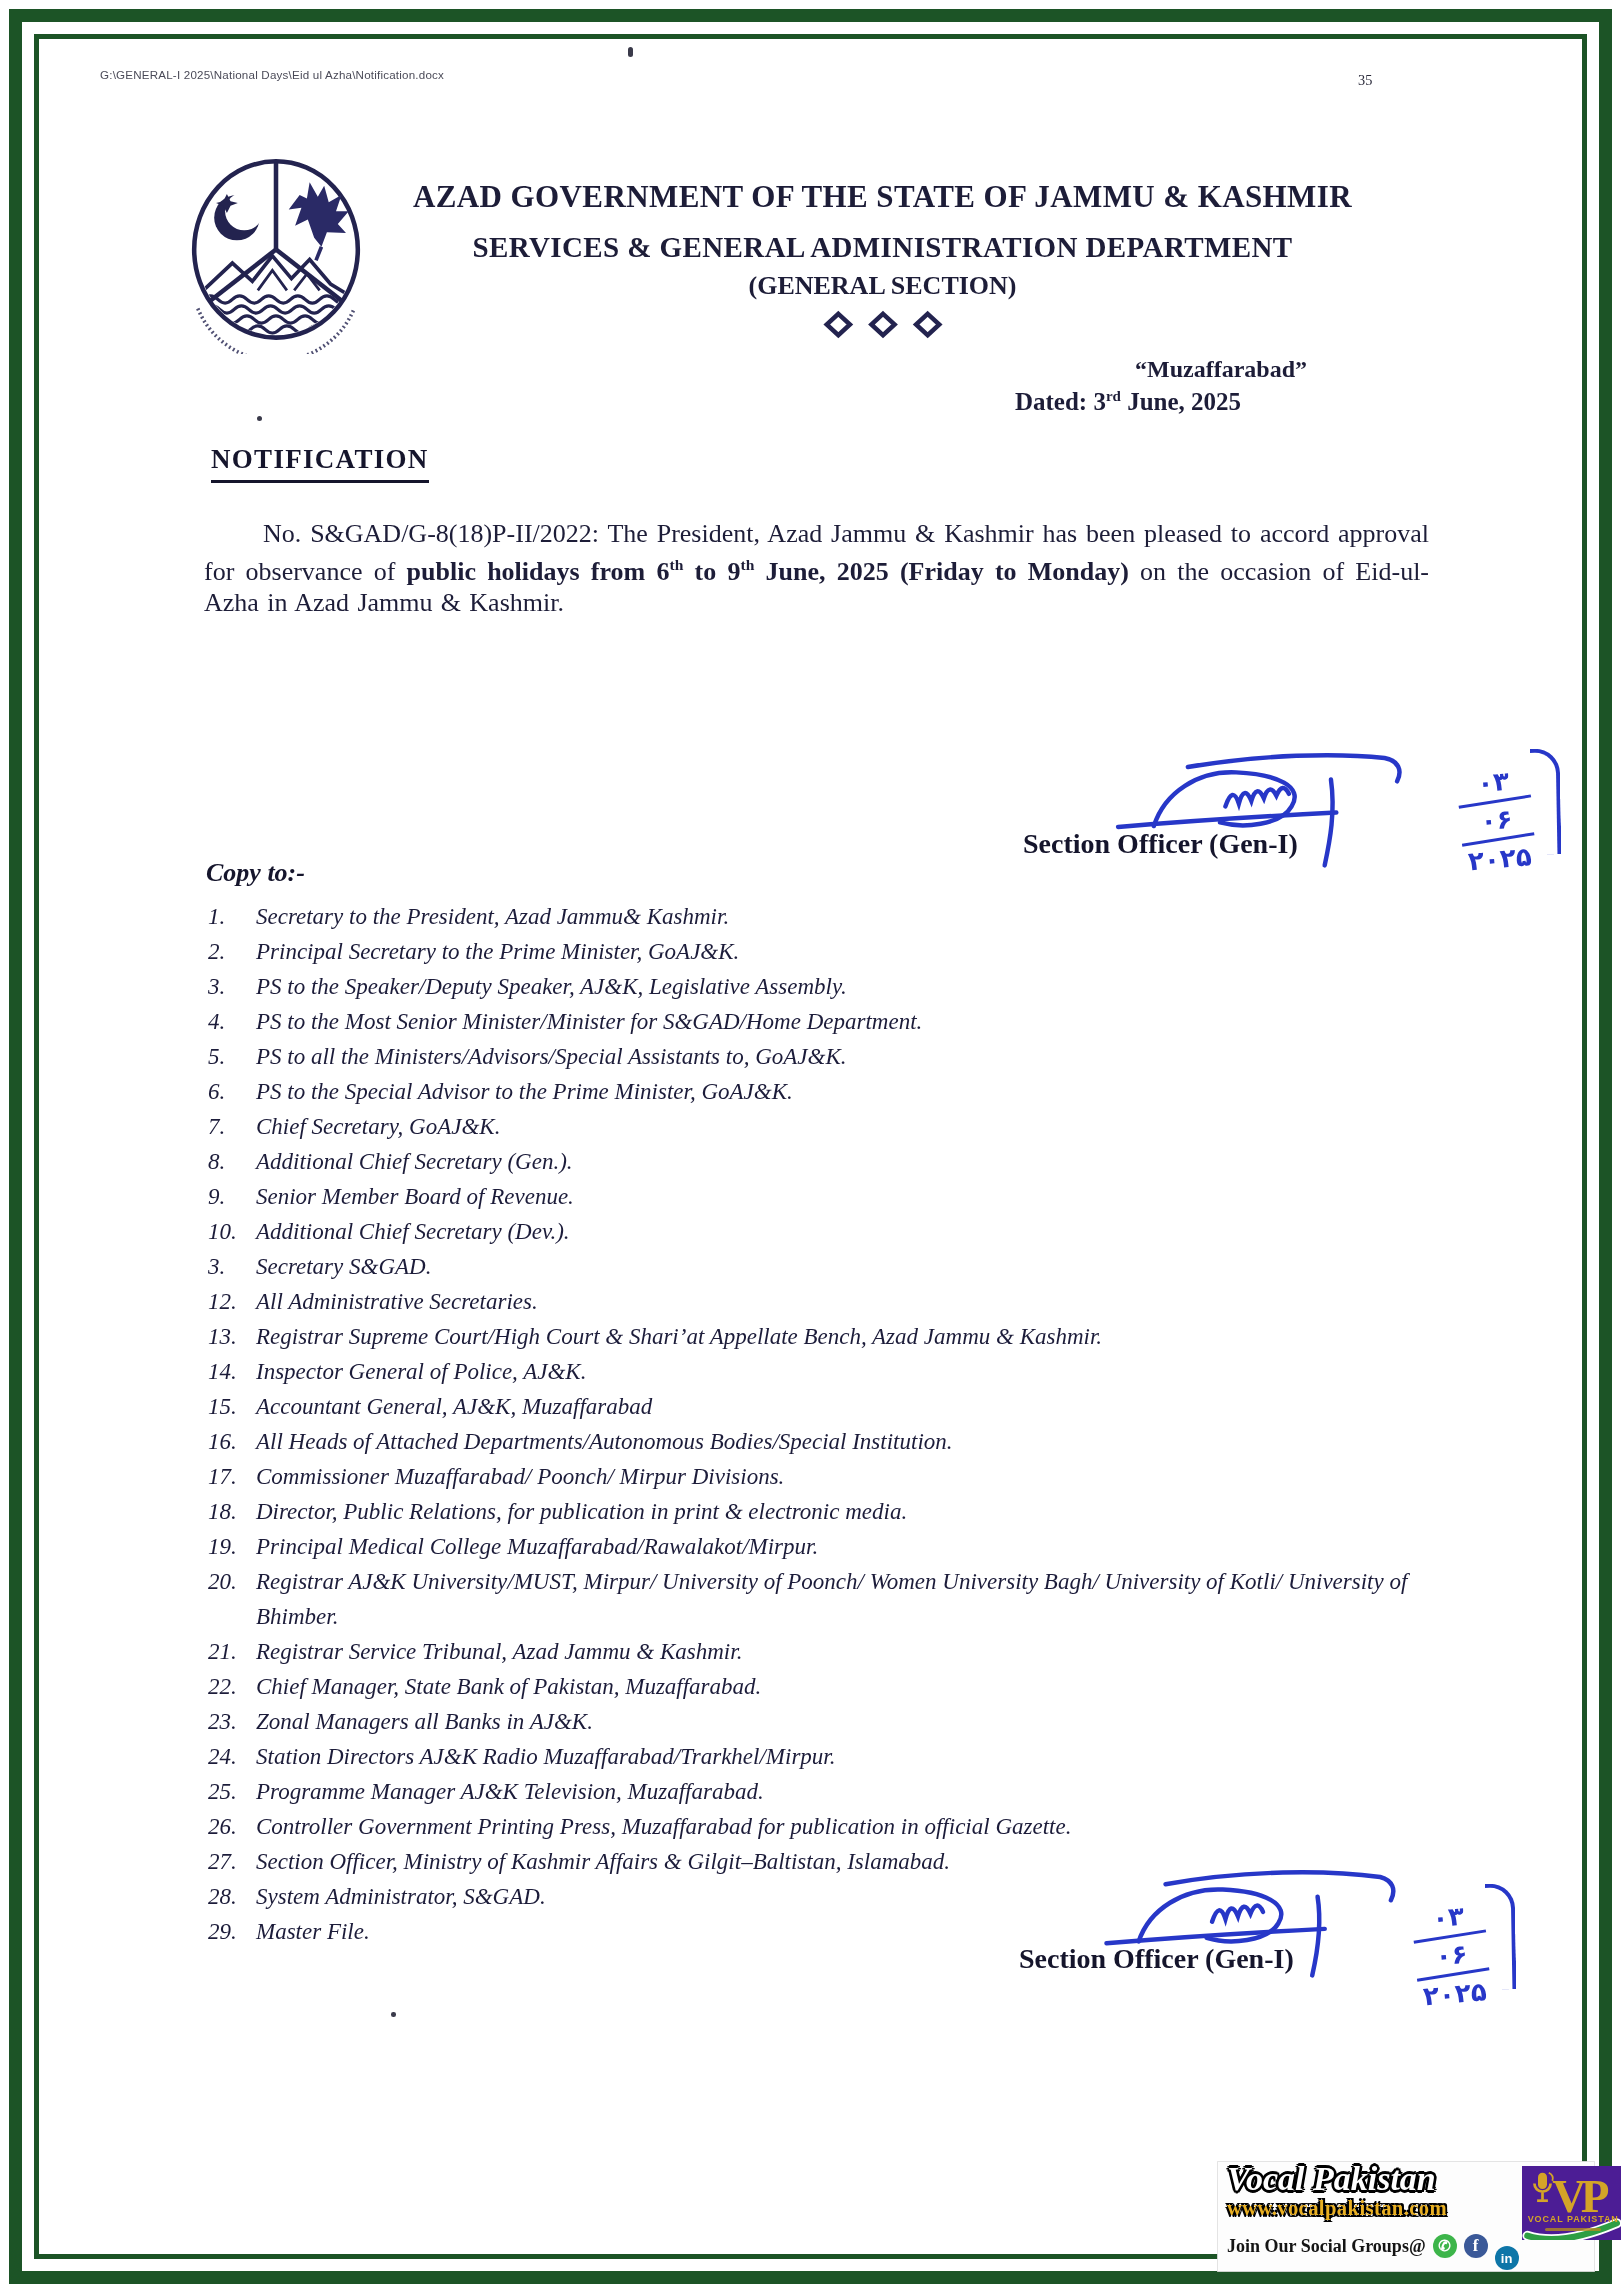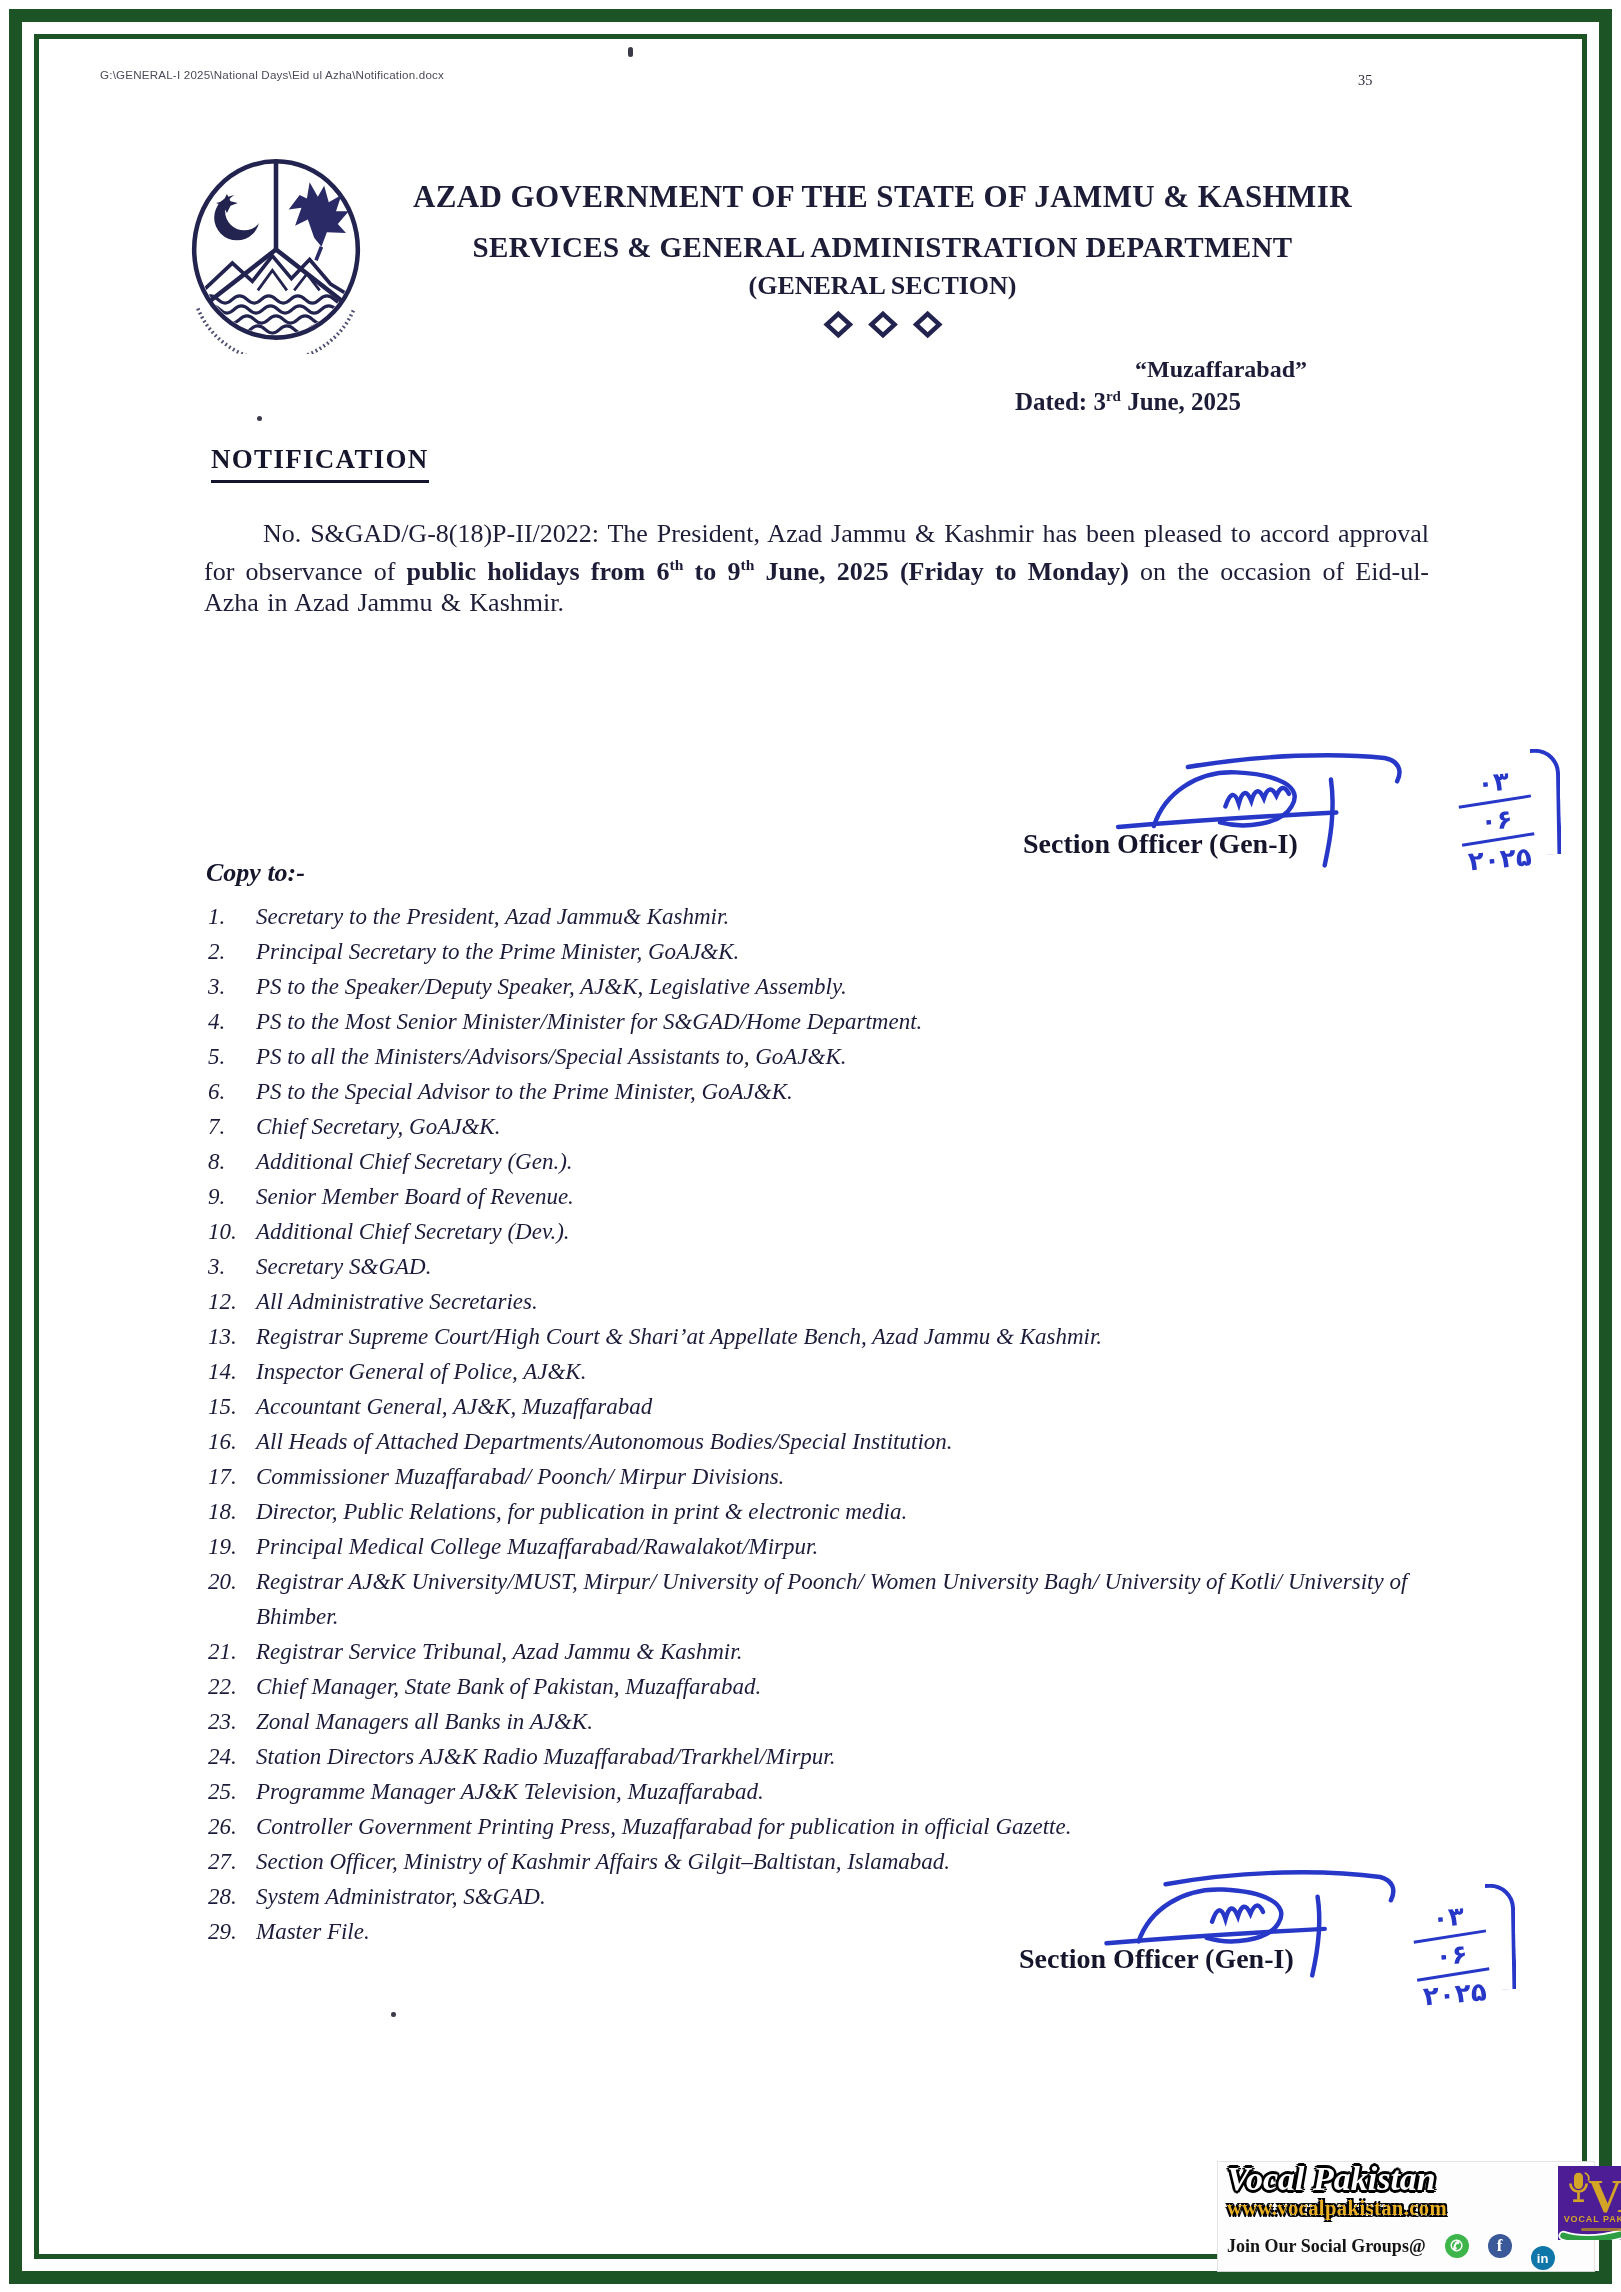--- a/index.html
+++ b/index.html
@@ -65,21 +65,21 @@
   .speck{position:absolute;background:#3a3a4a;border-radius:50%;z-index:2;}
 
   
   .banner{left:1218px;top:2162px;width:376px;height:109px;background:#fdfdfd;z-index:6;
     display:flex;align-items:stretch;box-shadow:0 0 0 0.9px #e2e2e2;}
   .banner-texts{flex:1;padding:1.8px 3.6px 3.6px 9px;display:flex;flex-direction:column;justify-content:center;}
   .vp-title{font-size:34px;line-height:36px;font-weight:bold;font-style:italic;color:#fff;white-space:nowrap;
     text-shadow:-1.8px -1.8px 0 #000,1.8px -1.8px 0 #000,-1.8px 1.8px 0 #000,1.8px 1.8px 0 #000,0 2.7px 0 #000,0 -2.7px 0 #000,2.7px 0 0 #000,-2.7px 0 0 #000;}
   .vp-url{font-size:20.6px;line-height:23px;font-weight:bold;color:var(--gold);white-space:nowrap;letter-spacing:0.4px;
     text-shadow:-1.8px -1.8px 0 #000,1.8px -1.8px 0 #000,-1.8px 1.8px 0 #000,1.8px 1.8px 0 #000;}
-  .vp-social-row{display:flex;align-items:center;gap:19px;margin-top:2.7px;}
+  .vp-social-row{display:flex;align-items:center;gap:7px;margin-top:2.7px;}
   .vp-social-label{font-size:18px;font-weight:bold;color:#141414;white-space:nowrap;}
   .sicon{width:24px;height:24px;border-radius:50%;color:#fff;display:inline-flex;
     align-items:center;justify-content:center;font-family:"Liberation Sans",sans-serif;
     font-weight:bold;font-size:13.4px;flex:none;}
   .sicon.wa{background:var(--wa);font-size:15px;}
   .sicon.fb{background:var(--fb);font-family:"Liberation Serif",serif;font-size:17px;}
   .sicon.in{background:var(--li);font-size:13px;margin-top:24px;}
   .vp-logo{width:102px;height:74px;background:#4c1d95;position:relative;flex:none;margin:3.6px 3.6px 3.6px 0;overflow:hidden;}
   .vp-monogram{position:absolute;left:30px;top:7.2px;font-size:47px;font-weight:bold;color:#d4a427;
     letter-spacing:-5.4px;font-family:"Liberation Serif",serif;line-height:47px;}

